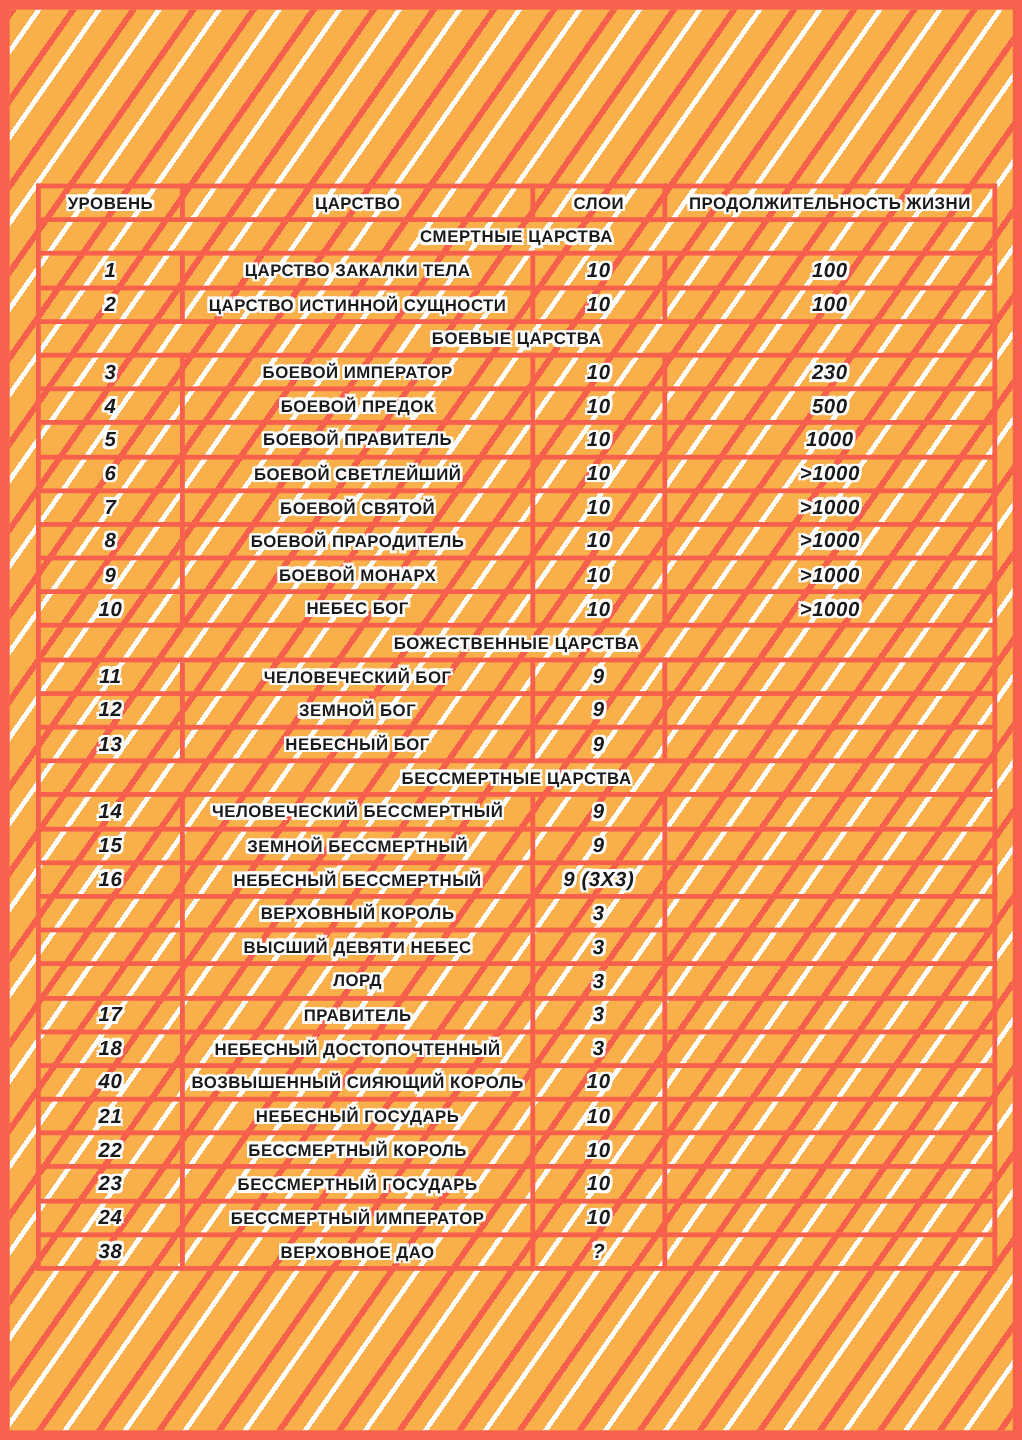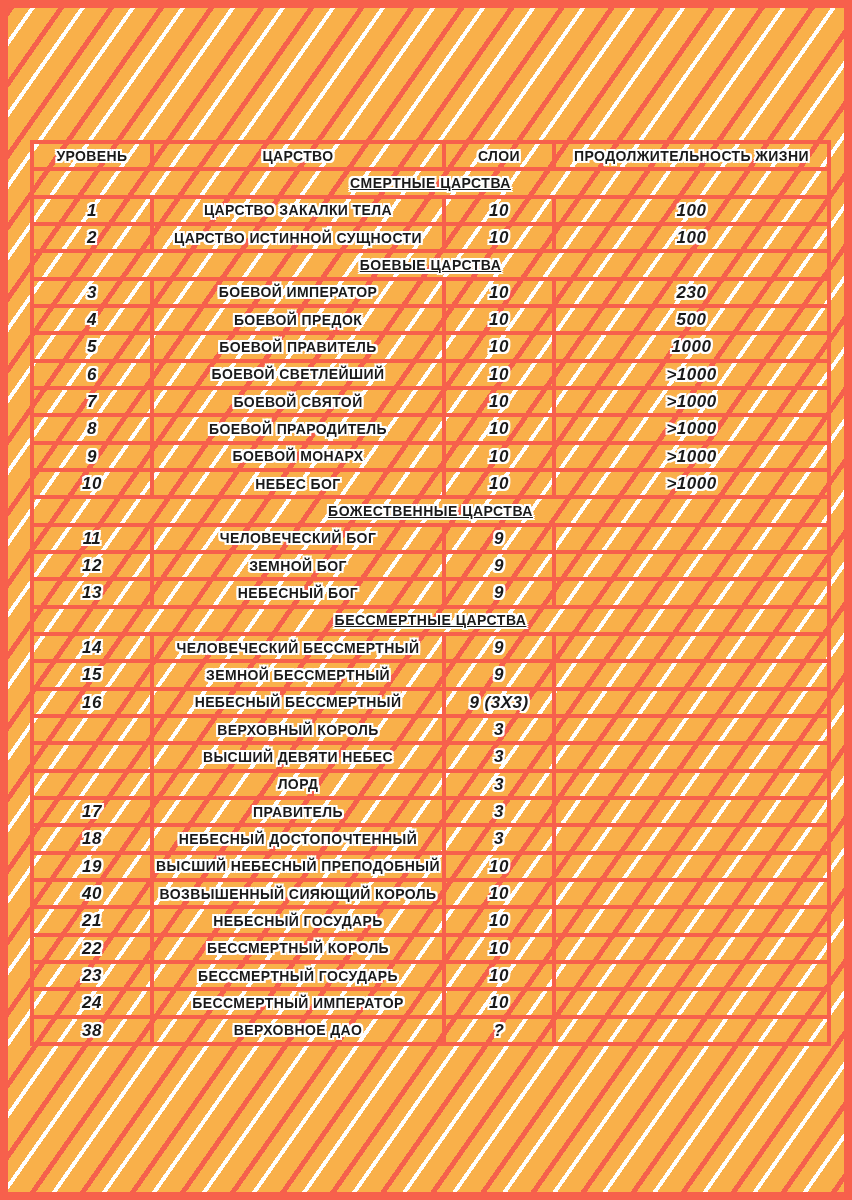--- a/index.html
+++ b/index.html
@@ -16,21 +16,21 @@
     background-image: repeating-linear-gradient(125deg,
       #F5604C 0px,  #F5604C 5px,
       transparent 5px,  transparent 18px,
       #FFFFFF 18px, #FFFFFF 22px,
       transparent 22px, transparent 41px);
   }
 
   table.realms {
     position: absolute;
     left: 22px;
-    top: 132px;
+    top: 145px;
     width: 797px;
     height: 906px;
     border-collapse: collapse;
     table-layout: fixed;
   }
   .realms td {
     border: 4px solid #F7604C;
     text-align: center;
     vertical-align: middle;
     padding: 0;
@@ -52,21 +52,20 @@
   .realms td.num {
     font-size: 17px;
     font-weight: bold;
     font-style: italic;
     letter-spacing: 0.5px;
   }
   .realms td.section {
     font-size: 14px;
     font-weight: bold;
     letter-spacing: 0.5px;
-    text-decoration: underline;
   }
 </style>
 </head>
 <body>
 
 <div id="page">
   <table class="realms">
     <colgroup>
       <col style="width:120px">
         <col style="width:292px">
@@ -216,26 +215,20 @@
       <td class="num">3</td>
       <td class="num"></td>
     </tr>
     <tr>
       <td class="num">18</td>
       <td class="txt">НЕБЕСНЫЙ ДОСТОПОЧТЕННЫЙ</td>
       <td class="num">3</td>
       <td class="num"></td>
     </tr>
     <tr>
-      <td class="num">19</td>
-      <td class="txt">ВЫСШИЙ НЕБЕСНЫЙ ПРЕПОДОБНЫЙ</td>
-      <td class="num">10</td>
-      <td class="num"></td>
-    </tr>
-    <tr>
       <td class="num">40</td>
       <td class="txt">ВОЗВЫШЕННЫЙ СИЯЮЩИЙ КОРОЛЬ</td>
       <td class="num">10</td>
       <td class="num"></td>
     </tr>
     <tr>
       <td class="num">21</td>
       <td class="txt">НЕБЕСНЫЙ ГОСУДАРЬ</td>
       <td class="num">10</td>
       <td class="num"></td>

